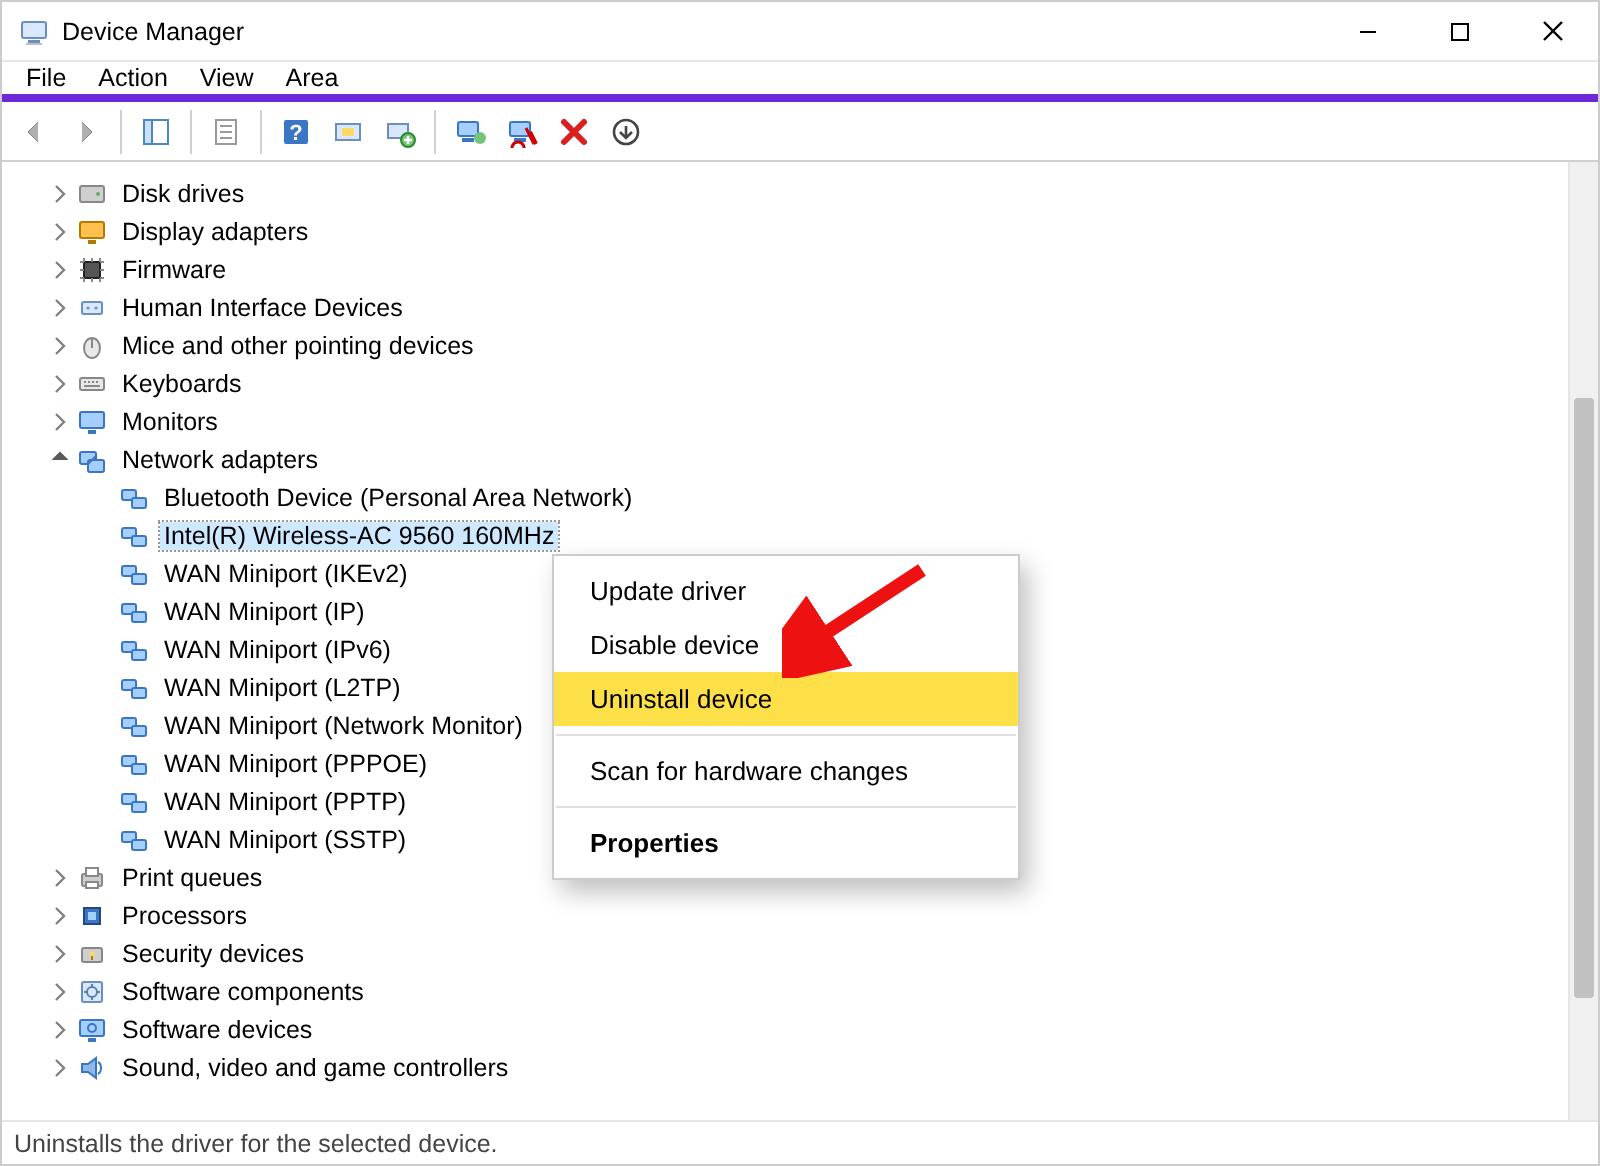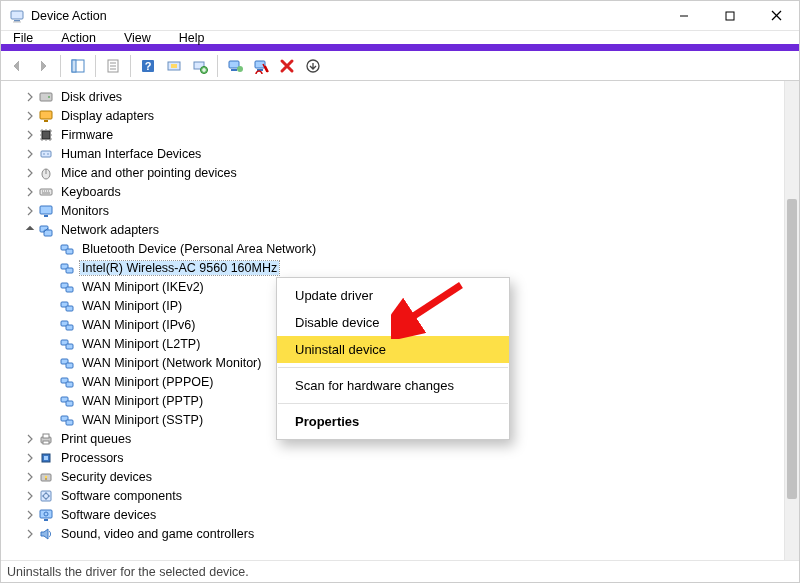--- a/index.html
+++ b/index.html
@@ -32,22 +32,22 @@
   .win-btn {
     width:46px; height:30px;
     display:flex; align-items:center; justify-content:center;
     font-size:10px;
   }
   
   .menubar {
     height: 20px;
     display:flex; align-items:center;
     padding: 0 4px;
-    border-bottom:7px solid #6d28d9;
-    gap: 12px;
+    border-bottom:4px solid #6d28d9;
+    gap: 0;
   }
   .menu-item { padding: 1px 8px; font-size:12.5px; }
   
   .toolbar {
     height: 30px;
     display:flex; align-items:center;
     padding: 0 4px;
     border-bottom:1px solid #d0d0d0;
     gap:2px;
   }
@@ -141,21 +141,21 @@
 <div class="window">
 
   <div class="titlebar">
     <span class="app-icon">
       <svg width="16" height="16" viewBox="0 0 16 16">
         <rect x="2" y="3" width="12" height="8" rx="1" fill="#d9e8ff" stroke="#6a8fbf"></rect>
         <rect x="5" y="12" width="6" height="1.5" fill="#6a8fbf"></rect>
         <rect x="4" y="13.5" width="8" height="1" fill="#c0c0c0"></rect>
       </svg>
     </span>
-    <span class="titlebar-title">Device Action</span>
+    <span class="titlebar-title">Device Manager</span>
     <div class="win-controls">
       <div class="win-btn">
         <svg width="10" height="10">
             <line x1="1" y1="5" x2="9" y2="5" stroke="#000" stroke-width="1"></line>
           </svg>
       </div>
       <div class="win-btn">
         <svg width="10" height="10">
             <rect x="1" y="1" width="8" height="8" fill="none" stroke="#000" stroke-width="1"></rect>
           </svg>
@@ -166,21 +166,21 @@
             <line x1="10" y1="1" x2="1" y2="10" stroke="#000" stroke-width="1.2"></line>
           </svg>
       </div>
     </div>
   </div>
 
   <div class="menubar">
     <span class="menu-item">File</span>
     <span class="menu-item">Action</span>
     <span class="menu-item">View</span>
-    <span class="menu-item">Help</span>
+    <span class="menu-item">Area</span>
   </div>
 
   <div class="toolbar">
     <div class="tb-btn">
       <svg width="16" height="16">
           <path d="M10 3 L5 8 L10 13" fill="#b0b0b0" stroke="#808080" stroke-width="0.5"></path>
         </svg>
     </div>
     <div class="tb-btn">
       <svg width="16" height="16">

